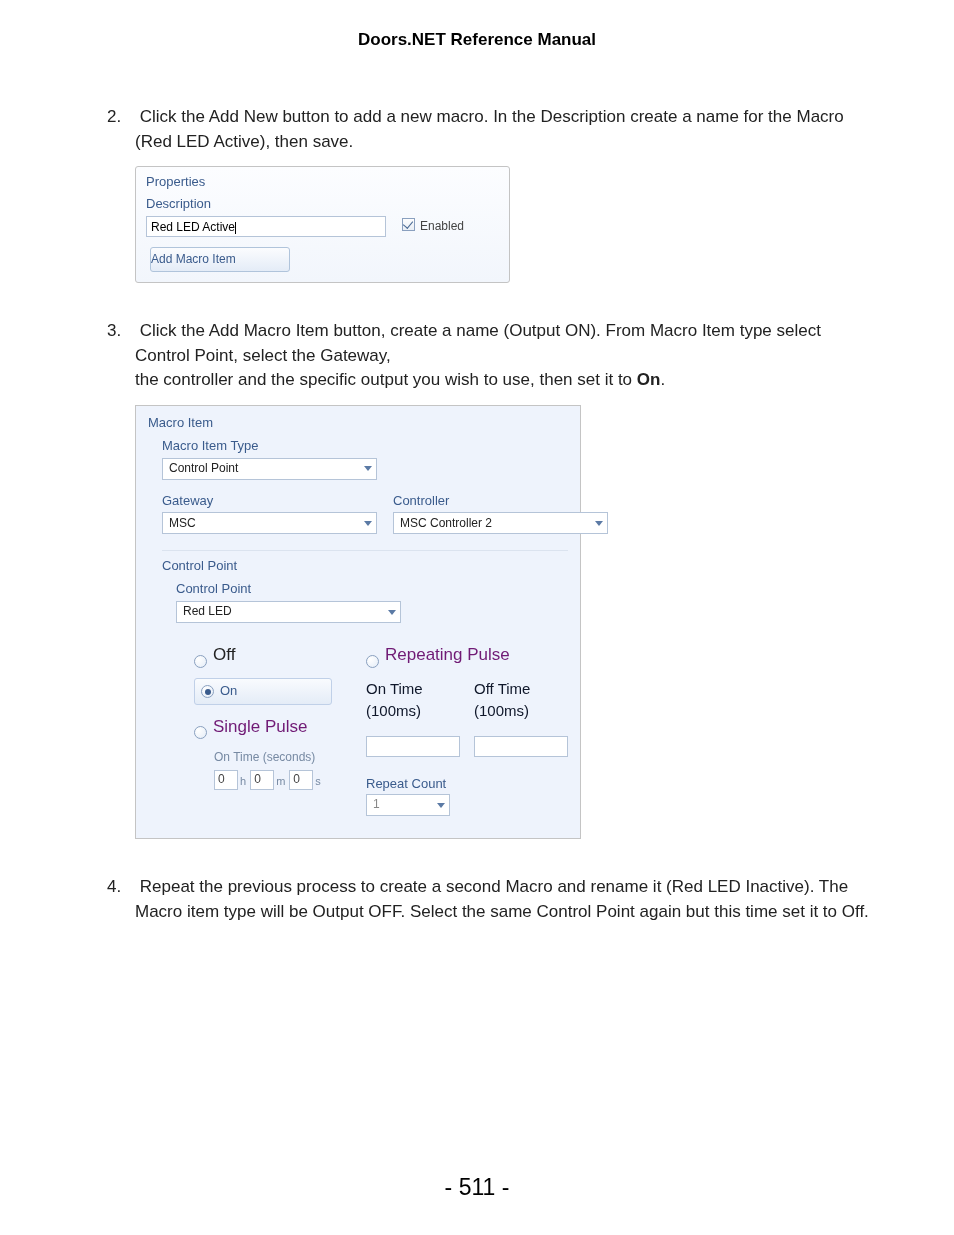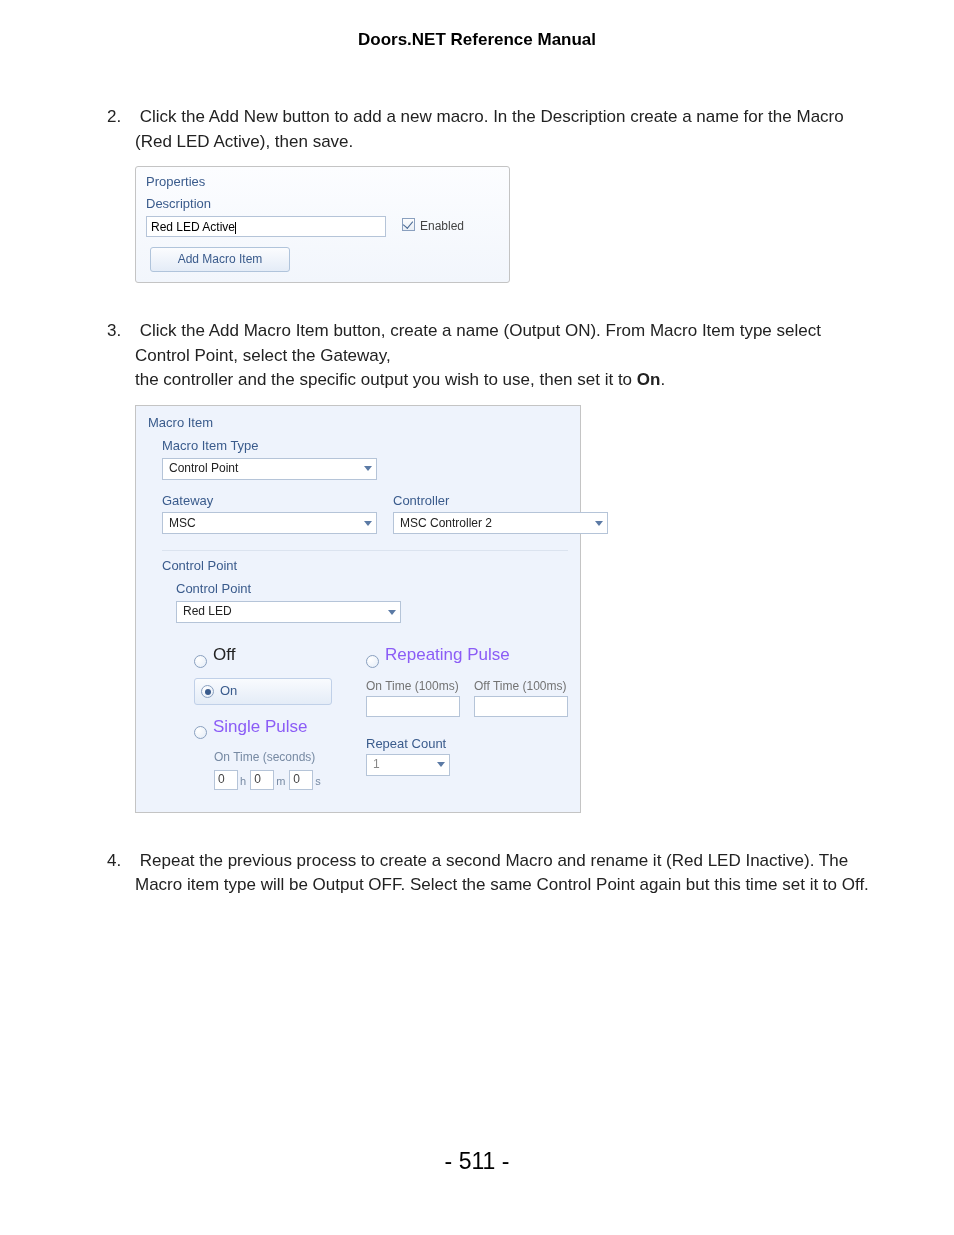--- a/index.html
+++ b/index.html
@@ -108,21 +108,21 @@
     transform: rotate(40deg);
   }
   .shot1 .add-btn {
     margin-top: 10px;
     margin-left: 4px;
     width: 140px;
     height: 25px;
     border: 1px solid #b0c4db;
     background: linear-gradient(#fbfcfe,#e4ecf7);
     border-radius: 3px;
-    text-align: center;
+    text-align: left;
     line-height: 23px;
     font-size: 12px;
     color: #3a5b8c;
   }
 
   
   .shot2 {
     width: 446px;
     border: 1px solid #c4c4c4;
     background: #eef3fc;
@@ -189,21 +189,21 @@
     flex: 1;
     padding-left: 18px;
   }
   .shot2 .radio-line {
     display: flex;
     align-items: flex-end;
     font-size: 17px;
     color: #222;
     margin-bottom: 10px;
   }
-  .shot2 .radio-line.disabled { color: #8b5cf6; }
+  .shot2 .radio-line.disabled { color: #701a75; }
   .shot2 .radio {
     width: 13px; height: 13px;
     border: 1px solid #8aa0bf;
     border-radius: 50%;
     background: radial-gradient(circle at 30% 30%, #fff, #e4ecf7);
     margin-right: 6px;
     position: relative;
   }
   .shot2 .radio.selected::after {
     content: "";
@@ -249,23 +249,23 @@
     font-size: 11px;
     color: #778aa3;
     margin-right: 2px;
   }
   .shot2 .times-row {
     display: flex;
     gap: 14px;
     margin-top: 6px;
   }
   .shot2 .time-col .tlabel {
-    font-size: 12px;
-    color: #737373;
-    margin-bottom: 1px;
+    font-size: 15px;
+    color: #0f172a;
+    margin-bottom: 15px;
   }
   .shot2 .txt-input {
     width: 94px;
     height: 21px;
     border: 1px solid #b5c4d8;
     background: #fff;
   }
   .shot2 .repeat-block {
     margin-top: 18px;
   }

